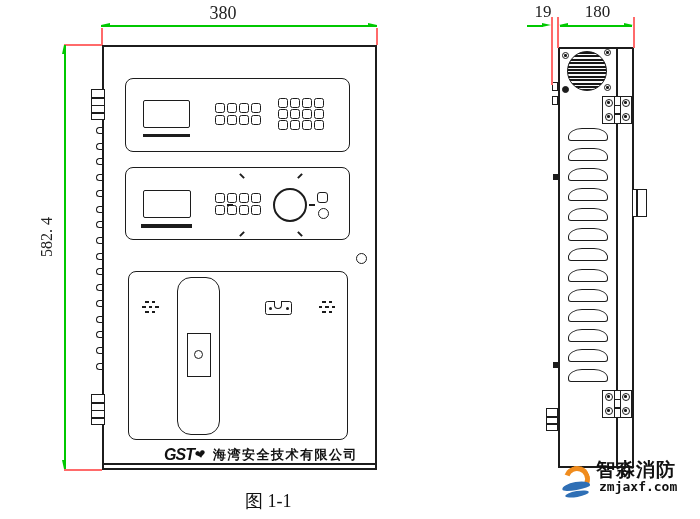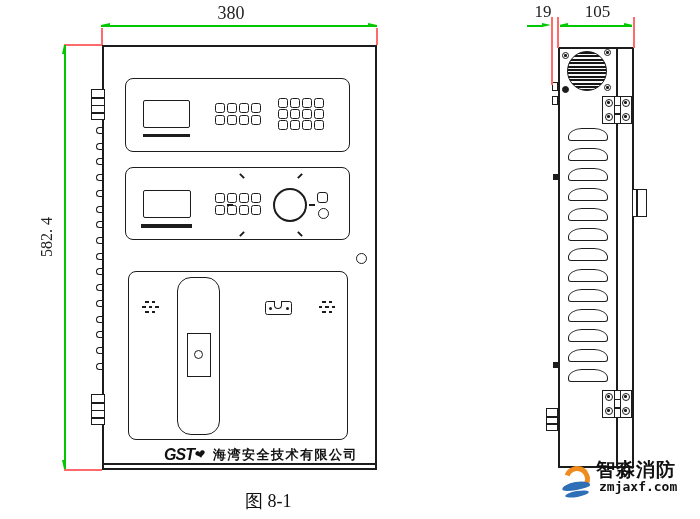--- a/index.html
+++ b/index.html
@@ -153,21 +153,21 @@
       <div class="bump"></div>
       <div class="bump"></div>
       <div class="bump"></div>
     </div>
 
   <div class="abs extln" style="left:101px;top:28px;width:1.5px;height:17px;"></div>
   <div class="abs extln" style="left:376px;top:28px;width:1.5px;height:17px;"></div>
   <div class="abs dimln" style="left:101px;top:25px;width:276px;height:1.5px;"></div>
   <div class="arrow" style="left:101px;top:23px;border-right:9px solid var(--dim);border-top:2.8px solid transparent;border-bottom:2.8px solid transparent;"></div>
   <div class="arrow" style="left:368px;top:23px;border-left:9px solid var(--dim);border-top:2.8px solid transparent;border-bottom:2.8px solid transparent;"></div>
-  <div class="abs dimtxt" style="left:204px;top:4px;width:54px;">380</div>
+  <div class="abs dimtxt" style="left:196px;top:4px;width:54px;">380</div>
 
   <div class="abs extln" style="left:64px;top:44px;width:38px;height:1.5px;"></div>
   <div class="abs extln" style="left:64px;top:469px;width:38px;height:1.5px;"></div>
   <div class="abs dimln" style="left:64px;top:45px;width:1.5px;height:424px;"></div>
   <div class="arrow" style="left:62px;top:45px;border-bottom:9px solid var(--dim);border-left:2.8px solid transparent;border-right:2.8px solid transparent;"></div>
   <div class="arrow" style="left:62px;top:460px;border-top:9px solid var(--dim);border-left:2.8px solid transparent;border-right:2.8px solid transparent;"></div>
   <div class="abs dimtxt" style="left:19px;top:229px;width:56px;font-size:16px;transform:rotate(-90deg);">582. 4</div>
 
   <div class="abs brd2" style="left:558px;top:47px;width:76px;height:421px;"></div>
   <div class="abs ln" style="left:616px;top:48px;width:1.5px;height:419px;"></div>
@@ -255,23 +255,23 @@
   <div class="abs extln" style="left:557px;top:17px;width:1.5px;height:31px;"></div>
   <div class="abs extln" style="left:633px;top:17px;width:1.5px;height:31px;"></div>
 
   <div class="abs dimln" style="left:527px;top:25px;width:16px;height:1.5px;"></div>
   <div class="arrow" style="left:542px;top:23px;border-left:9px solid var(--dim);border-top:2.8px solid transparent;border-bottom:2.8px solid transparent;"></div>
   <div class="abs dimtxt" style="left:531px;top:3px;width:24px;font-size:17px;">19</div>
 
   <div class="abs dimln" style="left:560px;top:25px;width:72px;height:1.5px;"></div>
   <div class="arrow" style="left:559px;top:23px;border-right:9px solid var(--dim);border-top:2.8px solid transparent;border-bottom:2.8px solid transparent;"></div>
   <div class="arrow" style="left:624px;top:23px;border-left:9px solid var(--dim);border-top:2.8px solid transparent;border-bottom:2.8px solid transparent;"></div>
-  <div class="abs dimtxt" style="left:575px;top:3px;width:45px;font-size:17px;">105</div>
-
-  <div class="abs" style="left:245px;top:489px;font-size:18px;">图 8-1</div>
+  <div class="abs dimtxt" style="left:575px;top:3px;width:45px;font-size:17px;">180</div>
+
+  <div class="abs" style="left:245px;top:489px;font-size:18px;">图 1-1</div>
 
   <div class="abs" style="left:561px;top:455px;width:135px;height:45px;">
     <div style="position:absolute;left:0;top:11px;width:33px;height:33px;">
       <div style="position:absolute;left:3px;top:0;width:26px;height:26px;border-radius:50%;box-sizing:border-box;
                   border:5.5px solid var(--wm_orange);border-bottom-color:transparent;border-left-color:transparent;
                   transform:rotate(-25deg);"></div>
       <div style="position:absolute;left:1px;top:16px;width:28px;height:7.5px;background:var(--wm_blue);
                   border-radius:50% 50% 50% 50%/65% 65% 35% 35%;transform:rotate(-10deg);"></div>
       <div style="position:absolute;left:4px;top:25px;width:24px;height:6px;background:var(--wm_blue);
                   border-radius:50%;transform:rotate(-10deg);"></div>

